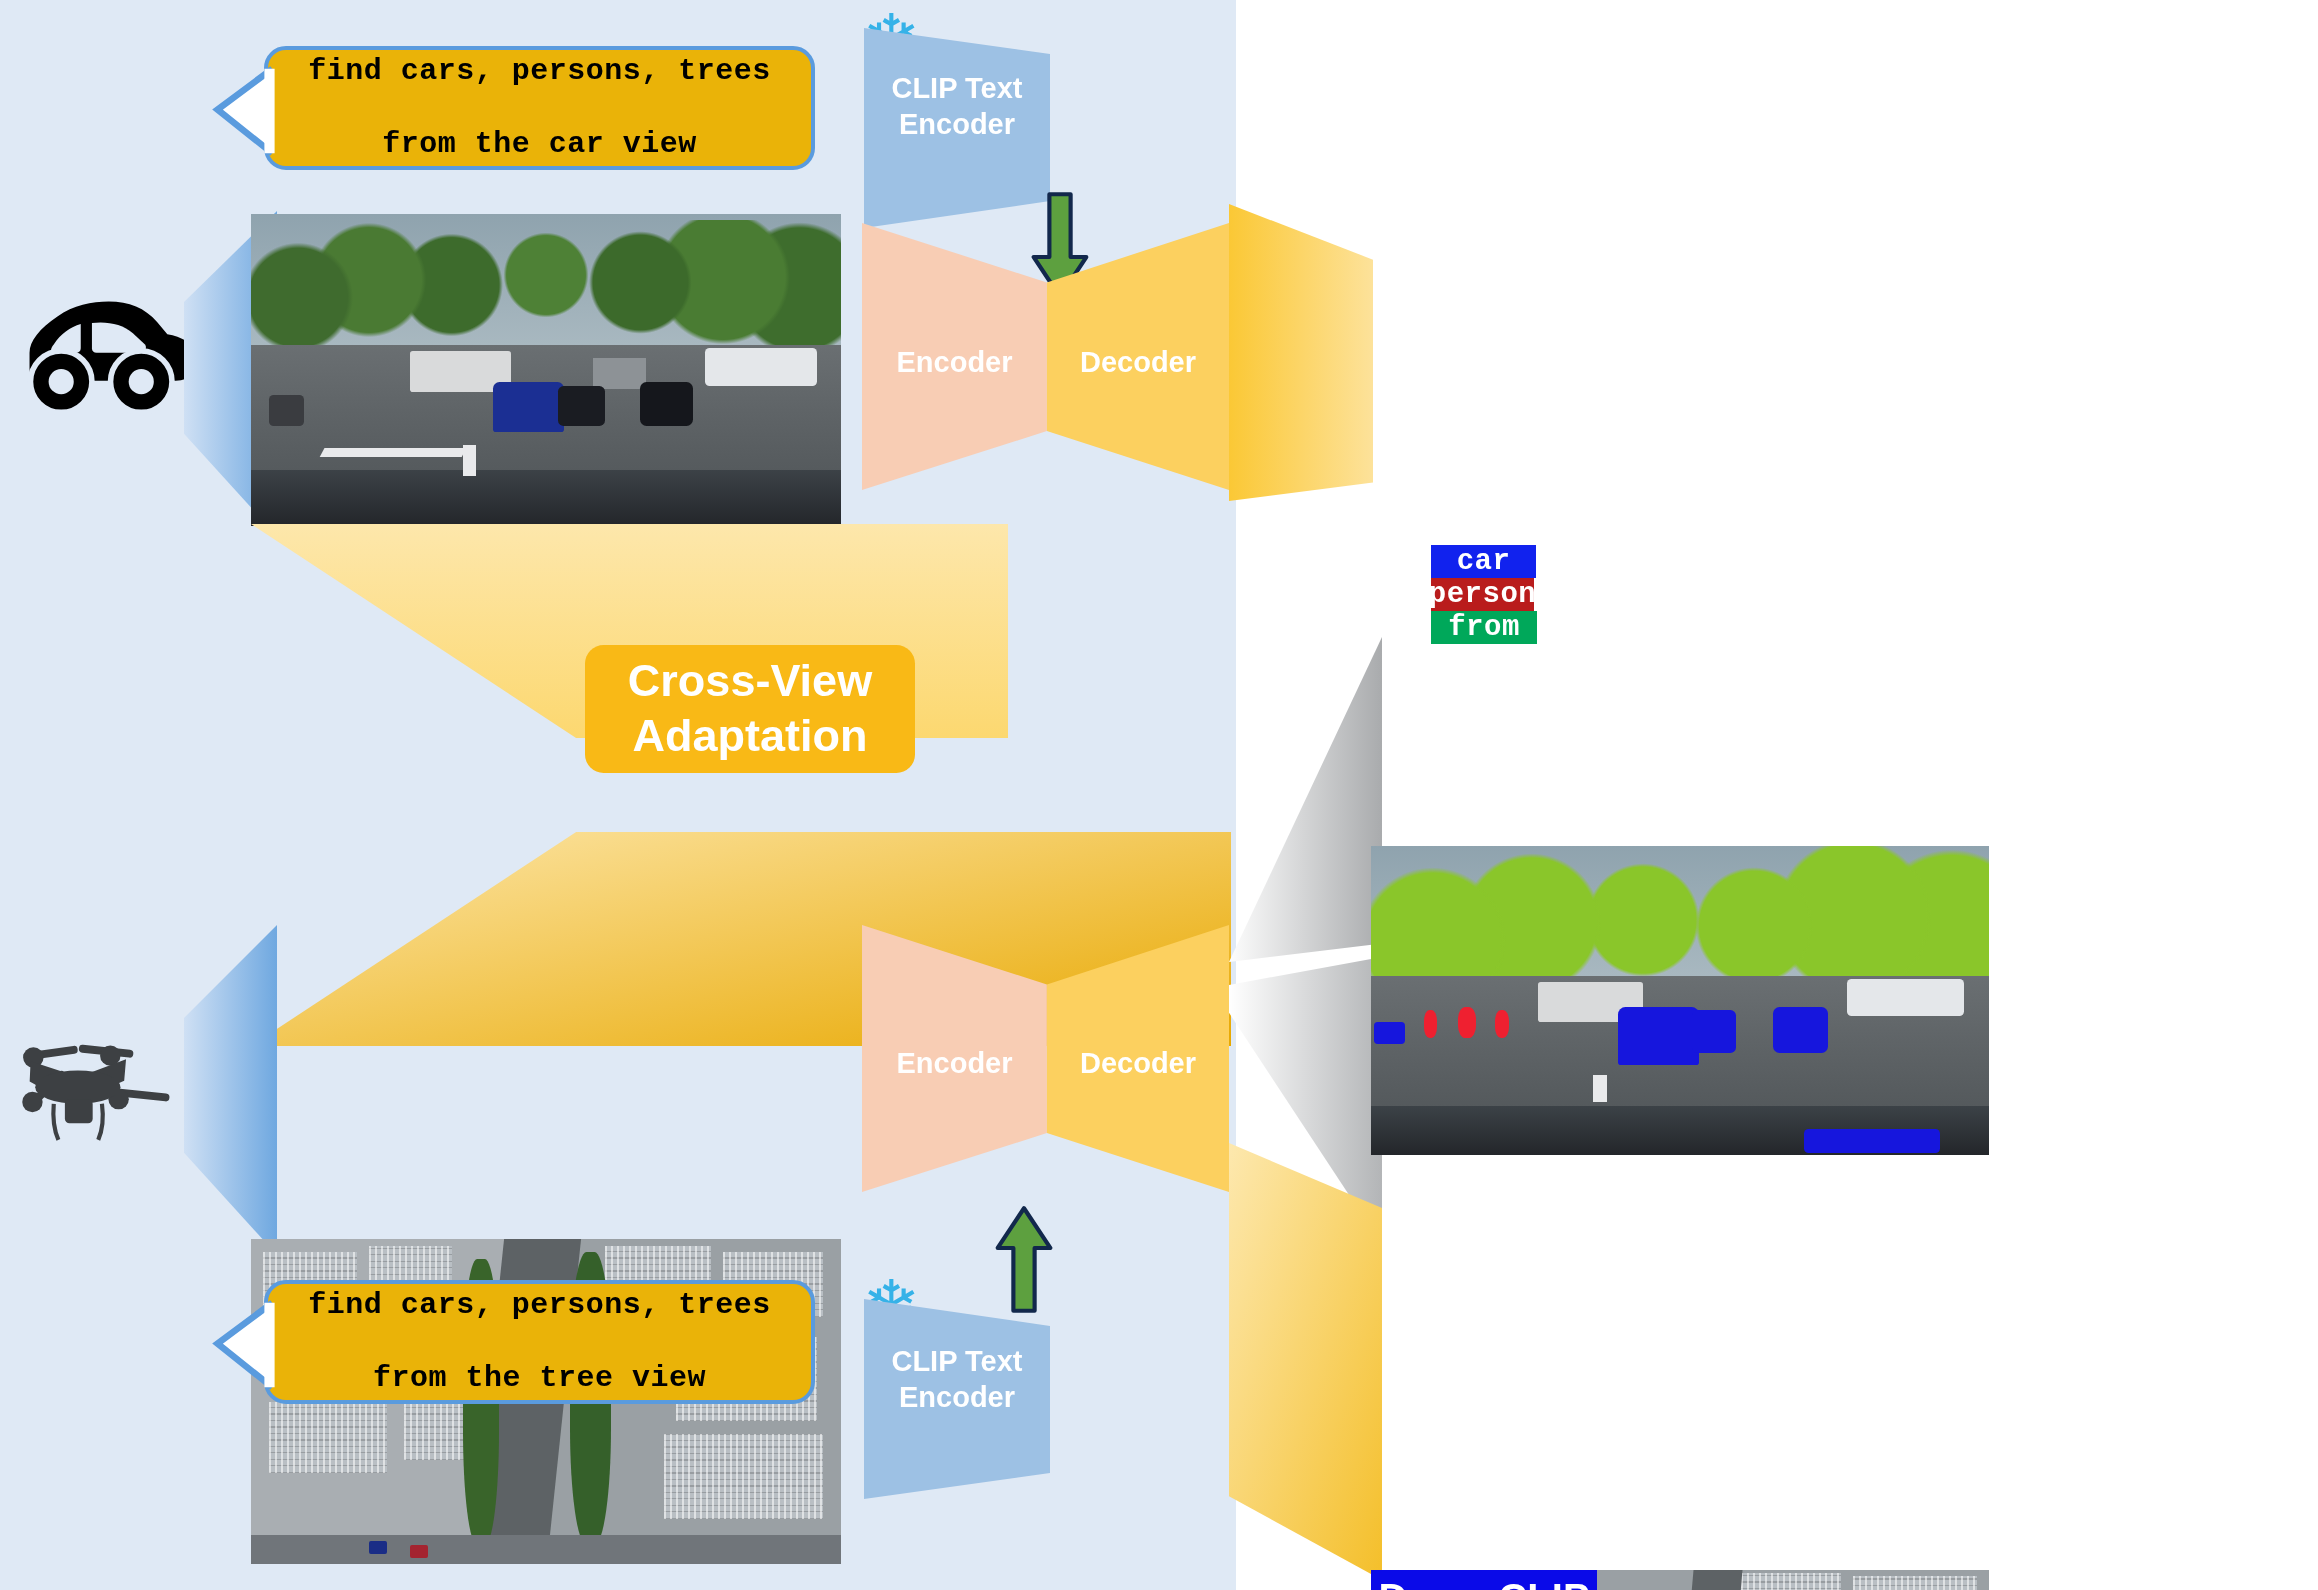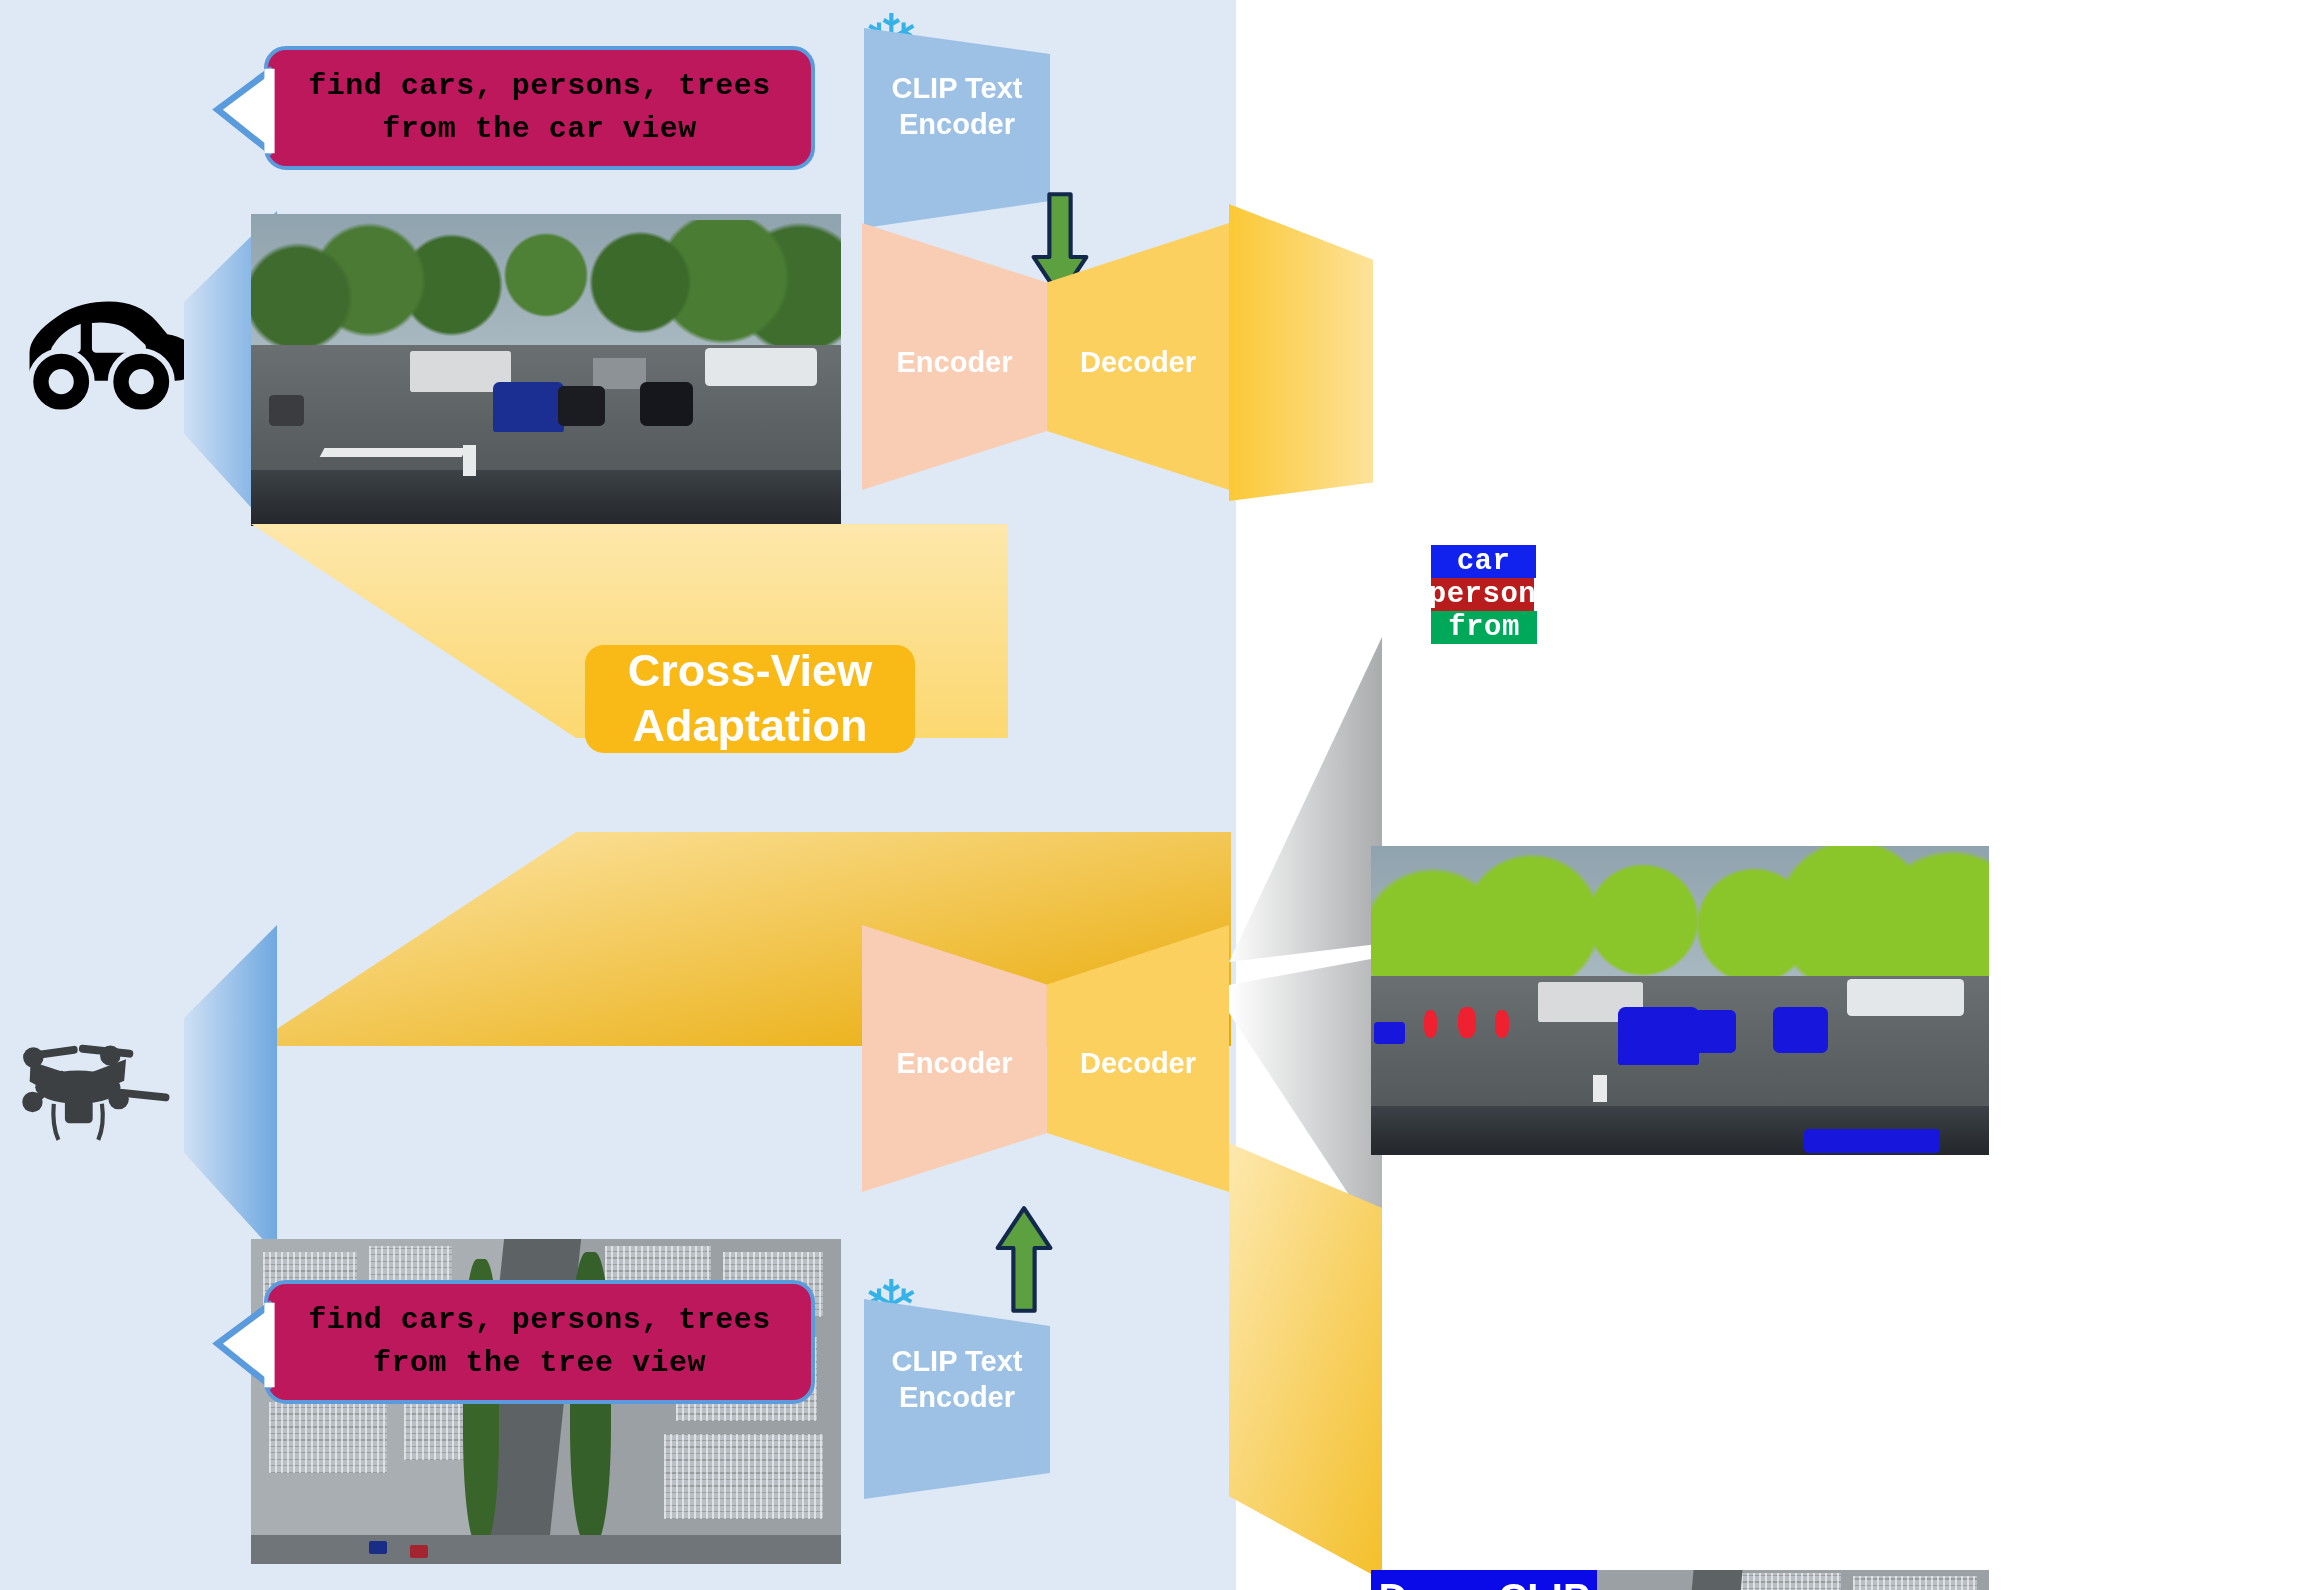--- a/index.html
+++ b/index.html
@@ -6,22 +6,22 @@
   #root{
     position:relative;width:2319px;height:1591px;background:#ffffff;
     font-family:"Liberation Sans",sans-serif;overflow:hidden;
   }
   .abs{position:absolute;}
   
   #bgpanel{left:0;top:0;width:1236px;height:1591px;background:#dfe9f5;}
 
   
   .bubble{
-    background:#be185d;border:4.2px solid #5a9bde;border-radius:22px;
-    display:flex;flex-direction:column;align-items:center;justify-content:center;
+    background:#eab308;border:4.2px solid #5a9bde;border-radius:22px;
+    display:flex;flex-direction:column;align-items:center;justify-content:space-between;
     font-family:"Liberation Mono",monospace;font-weight:bold;color:#000;
     line-height:1.42;letter-spacing:0.5px;
   }
   .bubble .ln{white-space:pre;}
 
   
   .photo{overflow:hidden;position:relative;background:#6d7d86;}
   .sky{position:absolute;left:0;top:0;width:100%;height:42%;
        background:linear-gradient(#8fa3ae,#a8b8c0);}
   .treeband{position:absolute;left:0;top:2%;width:100%;height:40%;}
@@ -166,21 +166,21 @@
   <svg class="abs" style="left:251px;top:832px;width:980px;height:214px;" viewBox="0 0 2110 460" preserveAspectRatio="none">
     <defs>
         <linearGradient id="yfun3" x1="0" y1="0" x2="1" y2="1">
       <stop offset="0" stop-color="#fde7ab"></stop>
           <stop offset="1" stop-color="#e8a800"></stop>
         </linearGradient>
       </defs>
     <polygon points="0,460 700,0 2110,0 2110,460" fill="url(#yfun3)"></polygon>
   </svg>
 
-  <div class="abs" id="cva" style="left:585px;top:645px;width:330px;height:108px;">
+  <div class="abs" id="cva" style="left:585px;top:645px;width:330px;height:128px;">
     <div>Cross-View</div>
     <div>Adaptation</div>
   </div>
 
   <svg class="abs" style="left:9.3px;top:1013px;width:172px;height:139px;" viewBox="0 0 370 300">
     <g fill="#3d4043">
       <rect x="30" y="78" width="118" height="17" rx="8" transform="rotate(-8 89 86)"></rect>
       <rect x="150" y="74" width="118" height="17" rx="8" transform="rotate(6 209 82)"></rect>
       <rect x="24" y="158" width="110" height="17" rx="8" transform="rotate(-44 79 166)"></rect>
       <rect x="220" y="168" width="126" height="17" rx="8" transform="rotate(6 283 176)"></rect>

